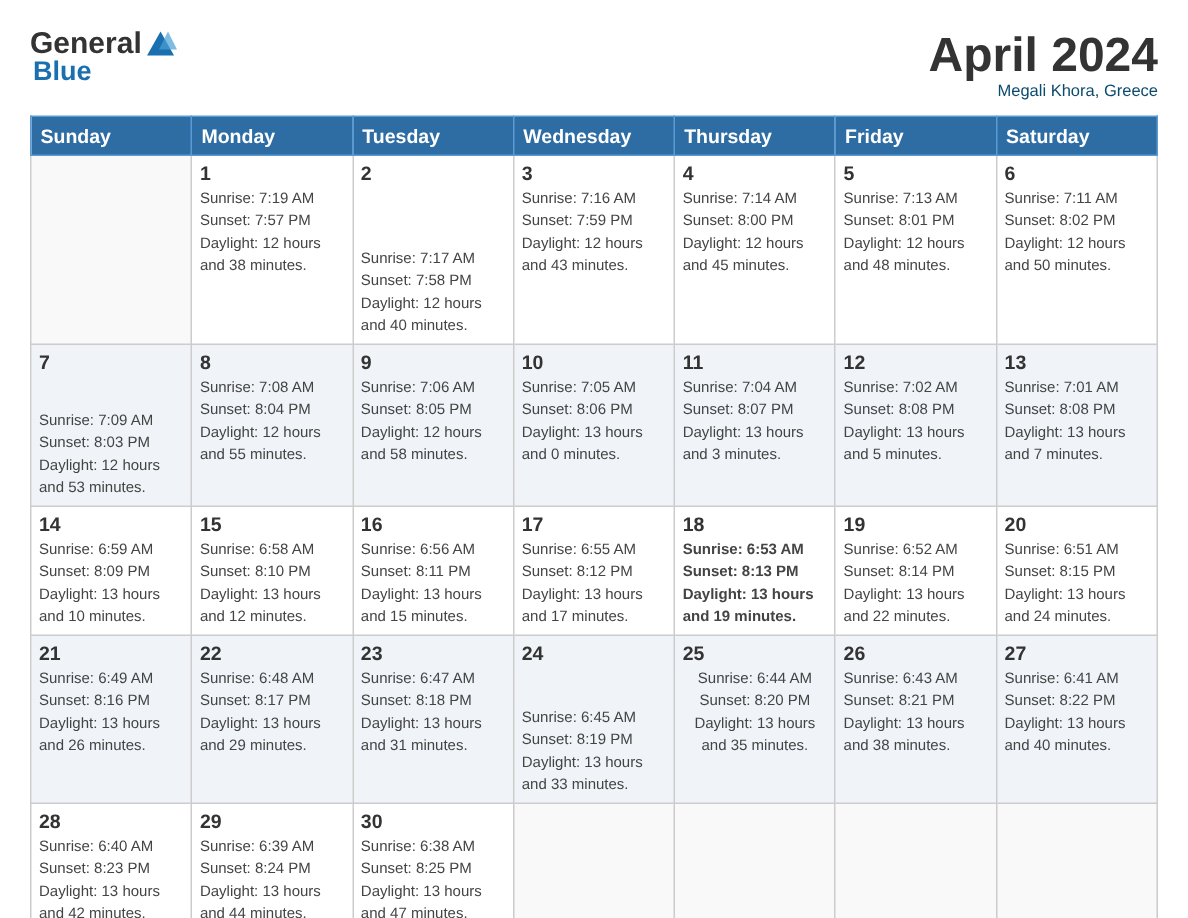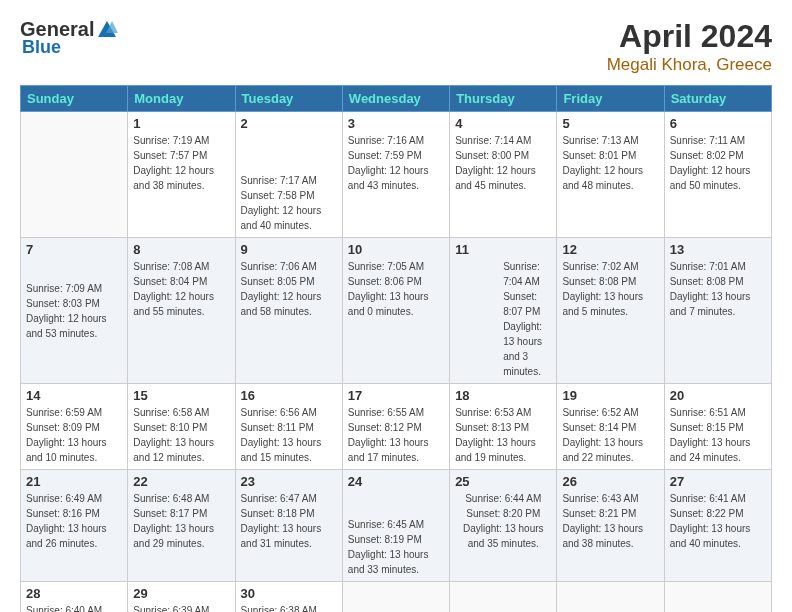--- a/index.html
+++ b/index.html
@@ -47,33 +47,33 @@
     }
     .title-block {
       text-align: right;
     }
     .month-title {
       font-size: 32px;
       font-weight: bold;
       color: #333;
     }
     .location {
-      font-size: 17px;
-      color: #a16207;
+      font-size: 11px;
+      color: #0c4a6e;
     }
     .calendar {
       flex: 1;
       border: 1px solid #ccc;
       border-collapse: collapse;
       width: 100%;
       table-layout: fixed;
     }
     .calendar th {
       background: #2e6da4;
-      color: #5eead4;
+      color: #ffffff;
       text-align: left;
       padding: 5px 6px;
       font-size: 13px;
       border: 1px solid #5b9bd5;
     }
     .calendar td {
       border: 1px solid #ccc;
       vertical-align: top;
       padding: 4px 5px;
       font-size: 10.5px;
@@ -202,21 +202,21 @@
           </td>
           <td>
             <span class="day-number">10</span>
             <div class="day-info" style="white-space: pre-line;">Sunrise: 7:05 AM
 Sunset: 8:06 PM
 Daylight: 13 hours
 and 0 minutes.</div>
           </td>
           <td>
             <span class="day-number">11</span>
-            <div class="day-info" style="white-space: pre-line; margin-left: 48px;">Sunrise: 7:04 AM
+            <div class="day-info" style="white-space: pre-line;">Sunrise: 7:04 AM
 Sunset: 8:07 PM
 Daylight: 13 hours
 and 3 minutes.</div>
           </td>
           <td>
             <span class="day-number">12</span>
             <div class="day-info" style="white-space: pre-line;">Sunrise: 7:02 AM
 Sunset: 8:08 PM
 Daylight: 13 hours
 and 5 minutes.</div>
@@ -253,21 +253,21 @@
           </td>
           <td>
             <span class="day-number">17</span>
             <div class="day-info" style="white-space: pre-line;">Sunrise: 6:55 AM
 Sunset: 8:12 PM
 Daylight: 13 hours
 and 17 minutes.</div>
           </td>
           <td>
             <span class="day-number">18</span>
-            <div class="day-info" style="white-space: pre-line;">Sunrise: 6:53 AM
+            <div class="day-info" style="white-space: pre-line; font-weight: bold;">Sunrise: 6:53 AM
 Sunset: 8:13 PM
 Daylight: 13 hours
 and 19 minutes.</div>
           </td>
           <td>
             <span class="day-number">19</span>
             <div class="day-info" style="white-space: pre-line;">Sunrise: 6:52 AM
 Sunset: 8:14 PM
 Daylight: 13 hours
 and 22 minutes.</div>

